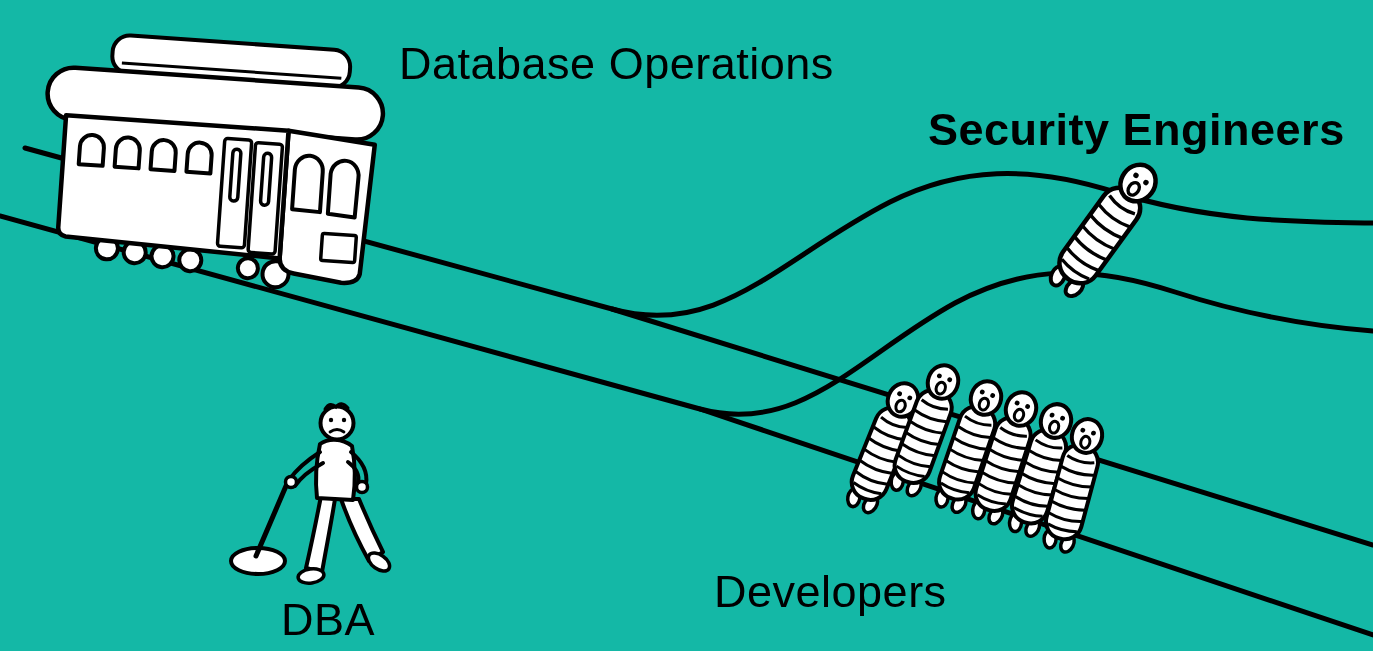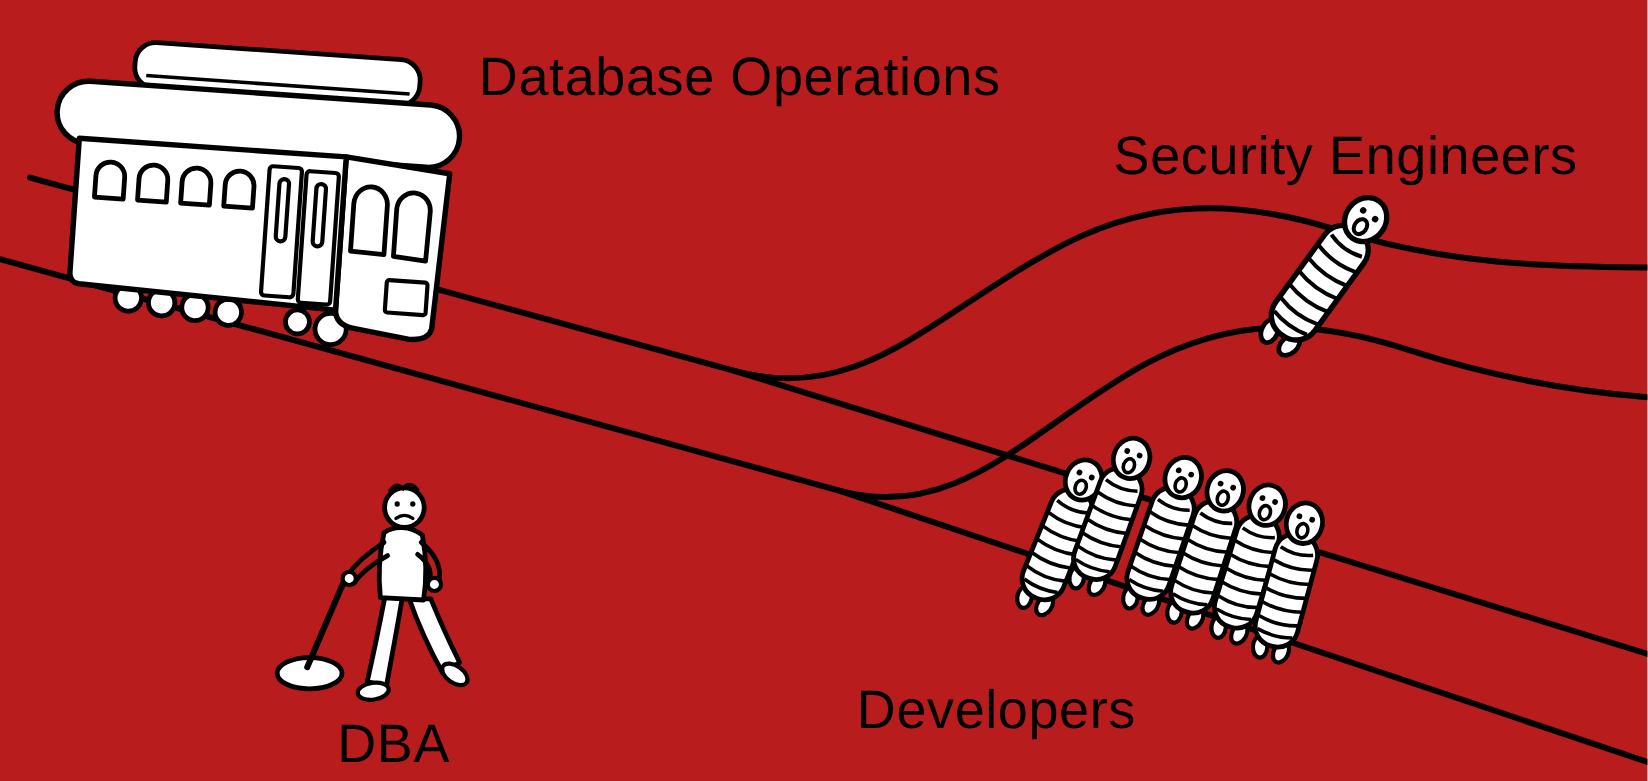--- a/index.html
+++ b/index.html
@@ -5,21 +5,21 @@
   html, body {
     margin: 0;
     padding: 0;
     background: #ffffff;
   }
   .stage {
     position: relative;
     width: 1373px;
     height: 651px;
     overflow: hidden;
-    background: #b91c1c;
+    background: #14b8a6;
     font-family: "Liberation Sans", sans-serif;
   }
   .stage svg {
     position: absolute;
     left: 0;
     top: 0;
   }
   .label {
     position: absolute;
     color: #000000;
@@ -142,19 +142,19 @@
       <circle cx="337" cy="423" r="16.5" fill="#fff" stroke="#000" stroke-width="4"></circle>
       <path d="M325,409 Q330,401 336,407 Q341,400 348,408" fill="none" stroke="#000" stroke-width="3" stroke-linecap="round"></path>
       <circle cx="331" cy="420" r="2.2" fill="#000"></circle>
       <circle cx="344" cy="420" r="2.2" fill="#000"></circle>
       <path d="M330,432 Q337,427 344,432" fill="none" stroke="#000" stroke-width="2.8" stroke-linecap="round"></path>
     </g>
   </svg>
 
   <div class="label" style="left:399px; top:40px;">Database Operations</div>
 
-  <div class="label" style="left:928px; top:106px;">Security Engineers</div>
+  <div class="label" style="left:928px; top:106px;font-weight:bold;">Security Engineers</div>
 
   <div class="label" style="left:281px; top:596px;">DBA</div>
 
   <div class="label" style="left:714px; top:568px;">Developers</div>
 
 </div>
 
 </body></html>

